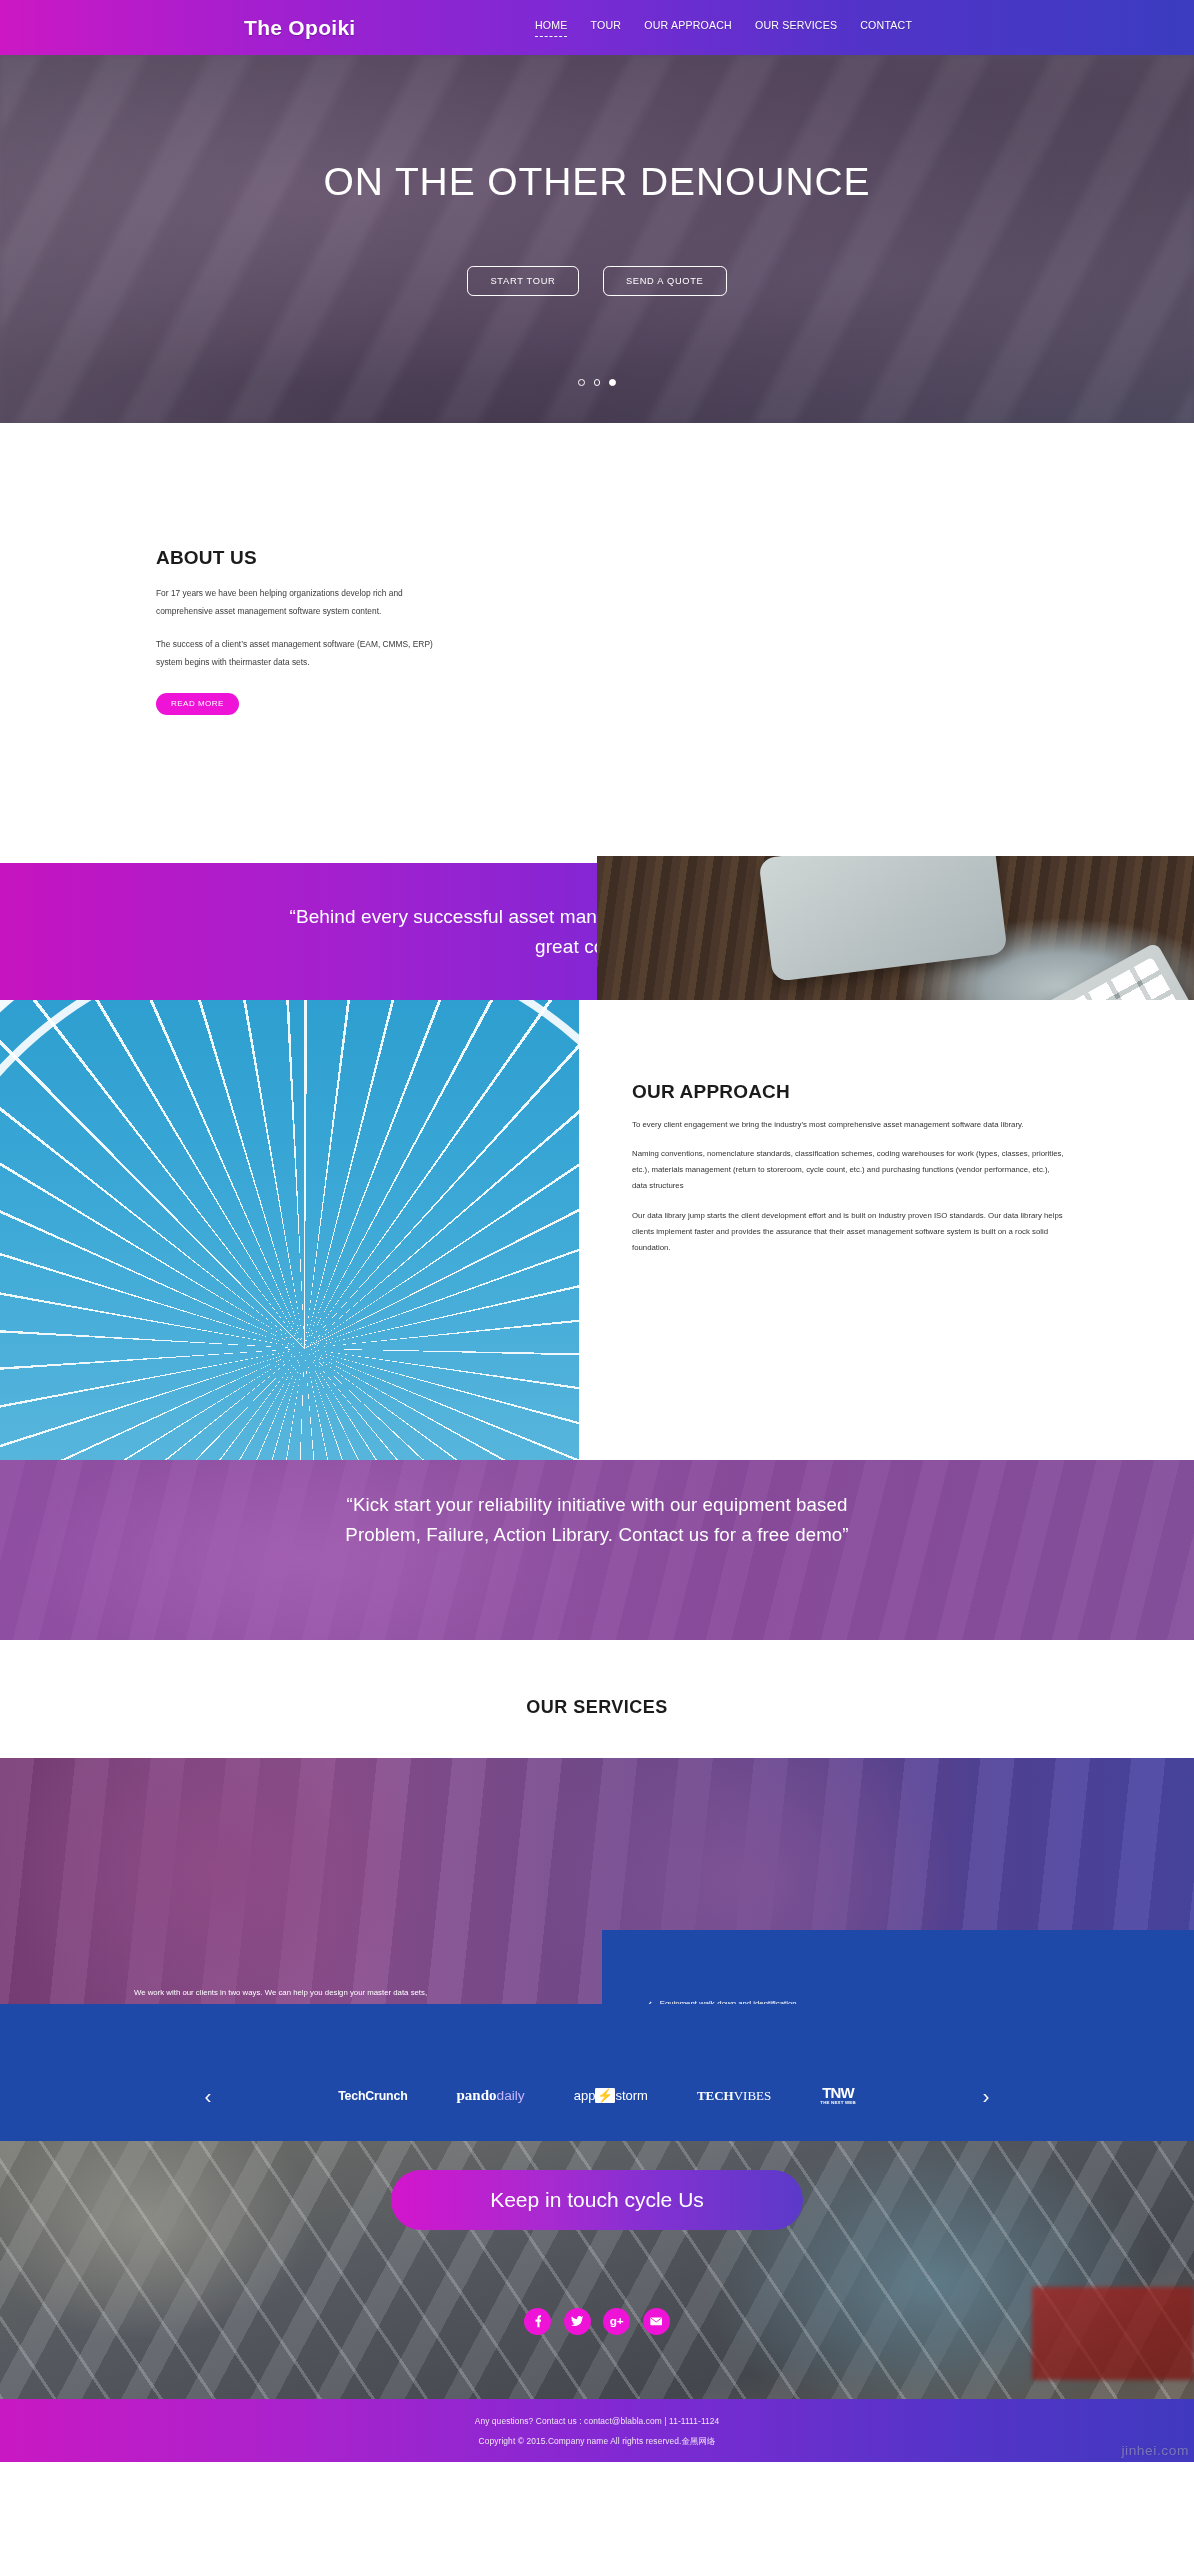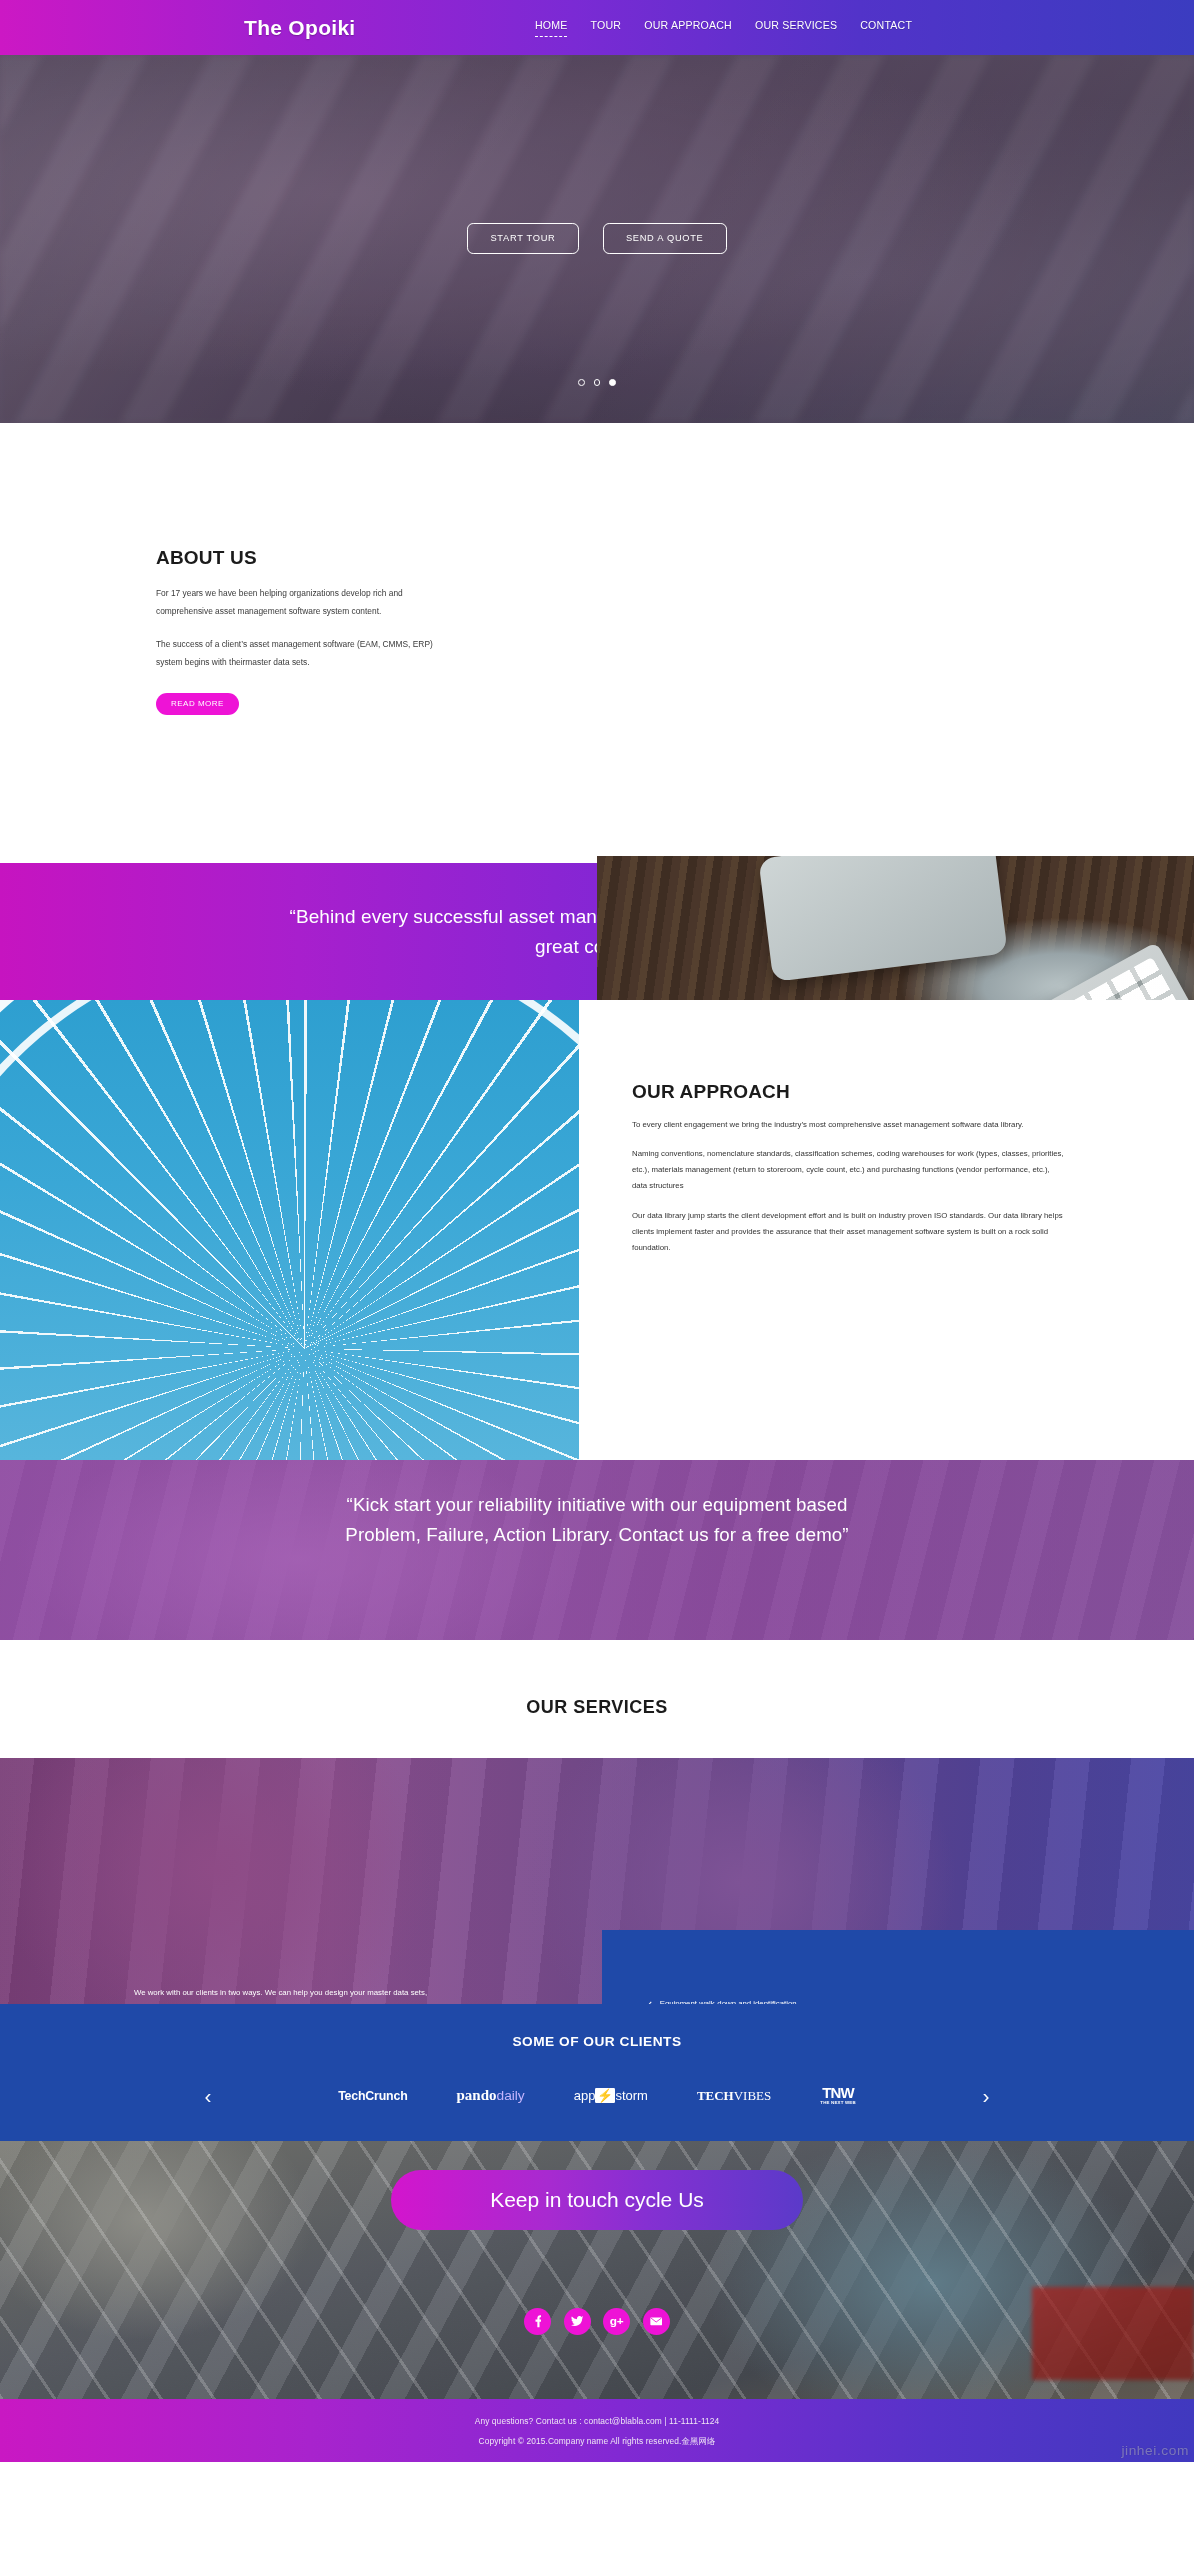--- a/index.html
+++ b/index.html
@@ -301,20 +301,21 @@
     <a class="nav-item active" href="#">HOME</a>
     <a class="nav-item" href="#">TOUR</a>
     <a class="nav-item" href="#">OUR APPROACH</a>
     <a class="nav-item" href="#">OUR SERVICES</a>
     <a class="nav-item" href="#">CONTACT</a>
   </nav>
 </header>
 
 <section class="hero">
   <div class="hero-inner">
+    <h1 class="hero-title">ON THE OTHER DENOUNCE</h1>
     <div class="hero-buttons">
       <button class="hero-btn">START TOUR</button>
       <button class="hero-btn">SEND A QUOTE</button>
     </div>
   </div>
   <div class="hero-dots">
     <span class="dot"></span>
     <span class="dot"></span>
     <span class="dot active"></span>
   </div>
@@ -371,21 +372,20 @@
       <li>
         <span class="check-mark"></span>
         <span>Equipment walk-down and identification</span>
       </li>
 
     </ul>
   </div>
 </section>
 
 <section class="clients">
-  <h2>SOME OF OUR CLIENTS</h2>
   <div class="clients-row">
     <button class="carousel-arrow">‹</button>
     <div class="client-logos">
       <div class="client-logo logo-techcrunch">TechCrunch</div>
       <div class="client-logo logo-pando"><span>pando</span><span class="daily">daily</span></div>
       <div class="client-logo logo-appstorm"><span>app</span><span class="bolt">⚡</span><span>storm</span></div>
       <div class="client-logo logo-techvibes"><span>TECH</span><span class="vibes">VIBES</span></div>
       <div class="client-logo logo-tnw">
           <span class="big">TNW</span>
           <span class="small">THE NEXT WEB</span>

